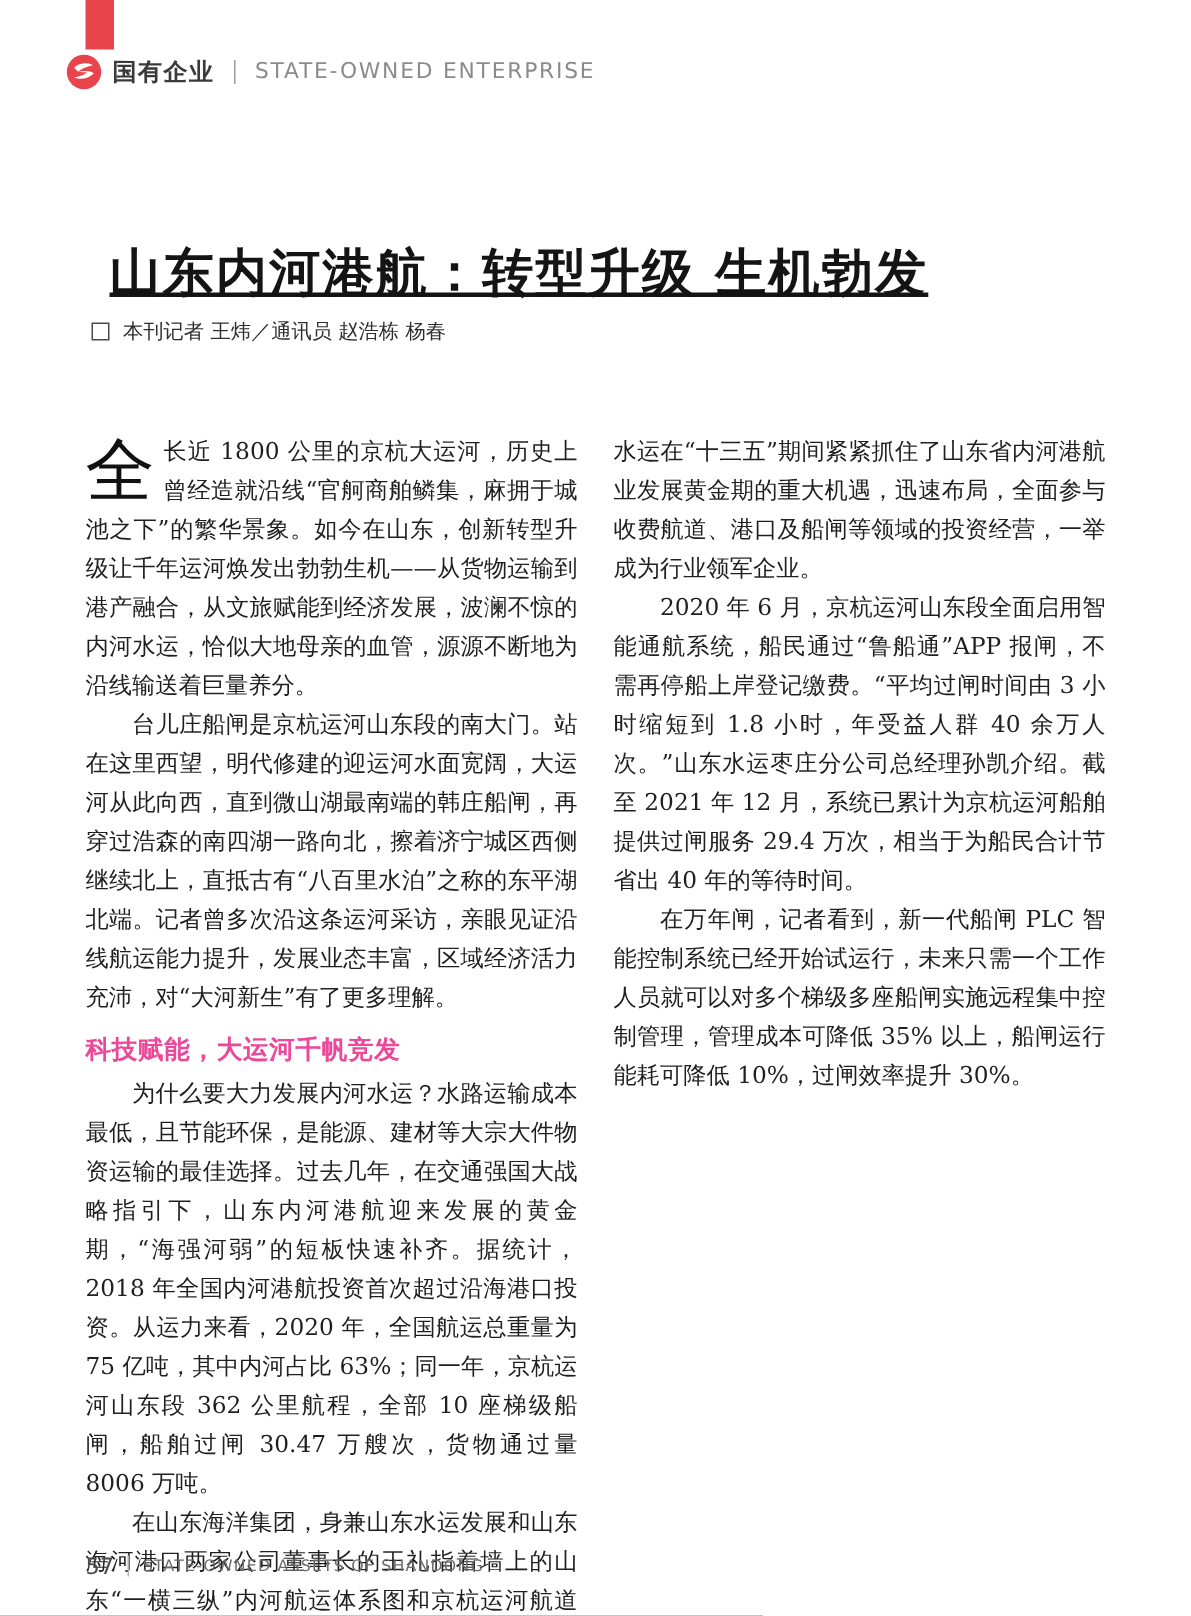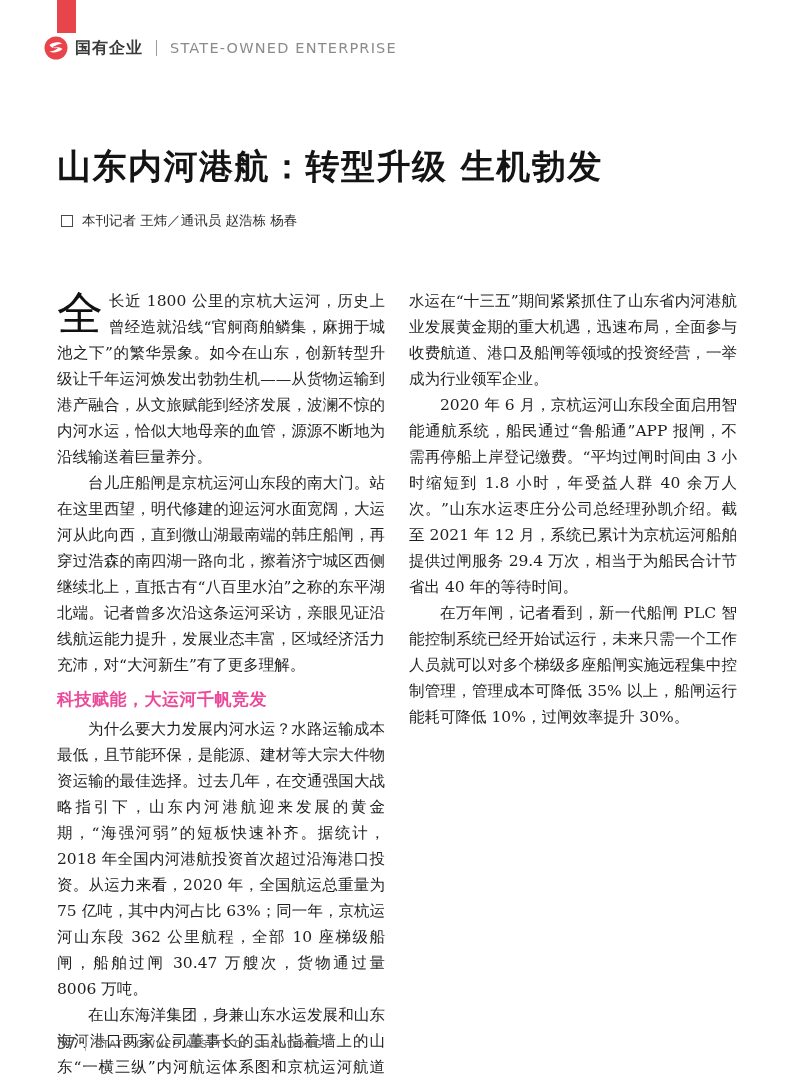--- a/index.html
+++ b/index.html
@@ -29,24 +29,25 @@
   }
   .header-divider{
     width:1px;height:16px;background:#9b9b9b;margin:0 6px;
   }
   .magazine-name-en{
     font-size:14.5px;color:#8b8b8b;letter-spacing:1.2px;
   }
   
   .article-title{
     position:absolute;left:57px;top:146px;width:690px;
-    margin:0;
+    margin:16px;
     font-size:34px;line-height:1.2;font-weight:700;
     letter-spacing:1.5px;color:#141414;
     font-family:"DejaVu Serif", serif;
+    text-decoration:underline;
   }
   .byline{
     position:absolute;left:61px;top:212px;
     display:flex;align-items:center;gap:9px;
     font-size:13.5px;color:#2e2e2e;
     font-family:"DejaVu Sans", sans-serif;
   }
   .byline-square{
     width:12px;height:12px;border:1.5px solid #4a4a4a;
     box-sizing:border-box;background:#fff;

